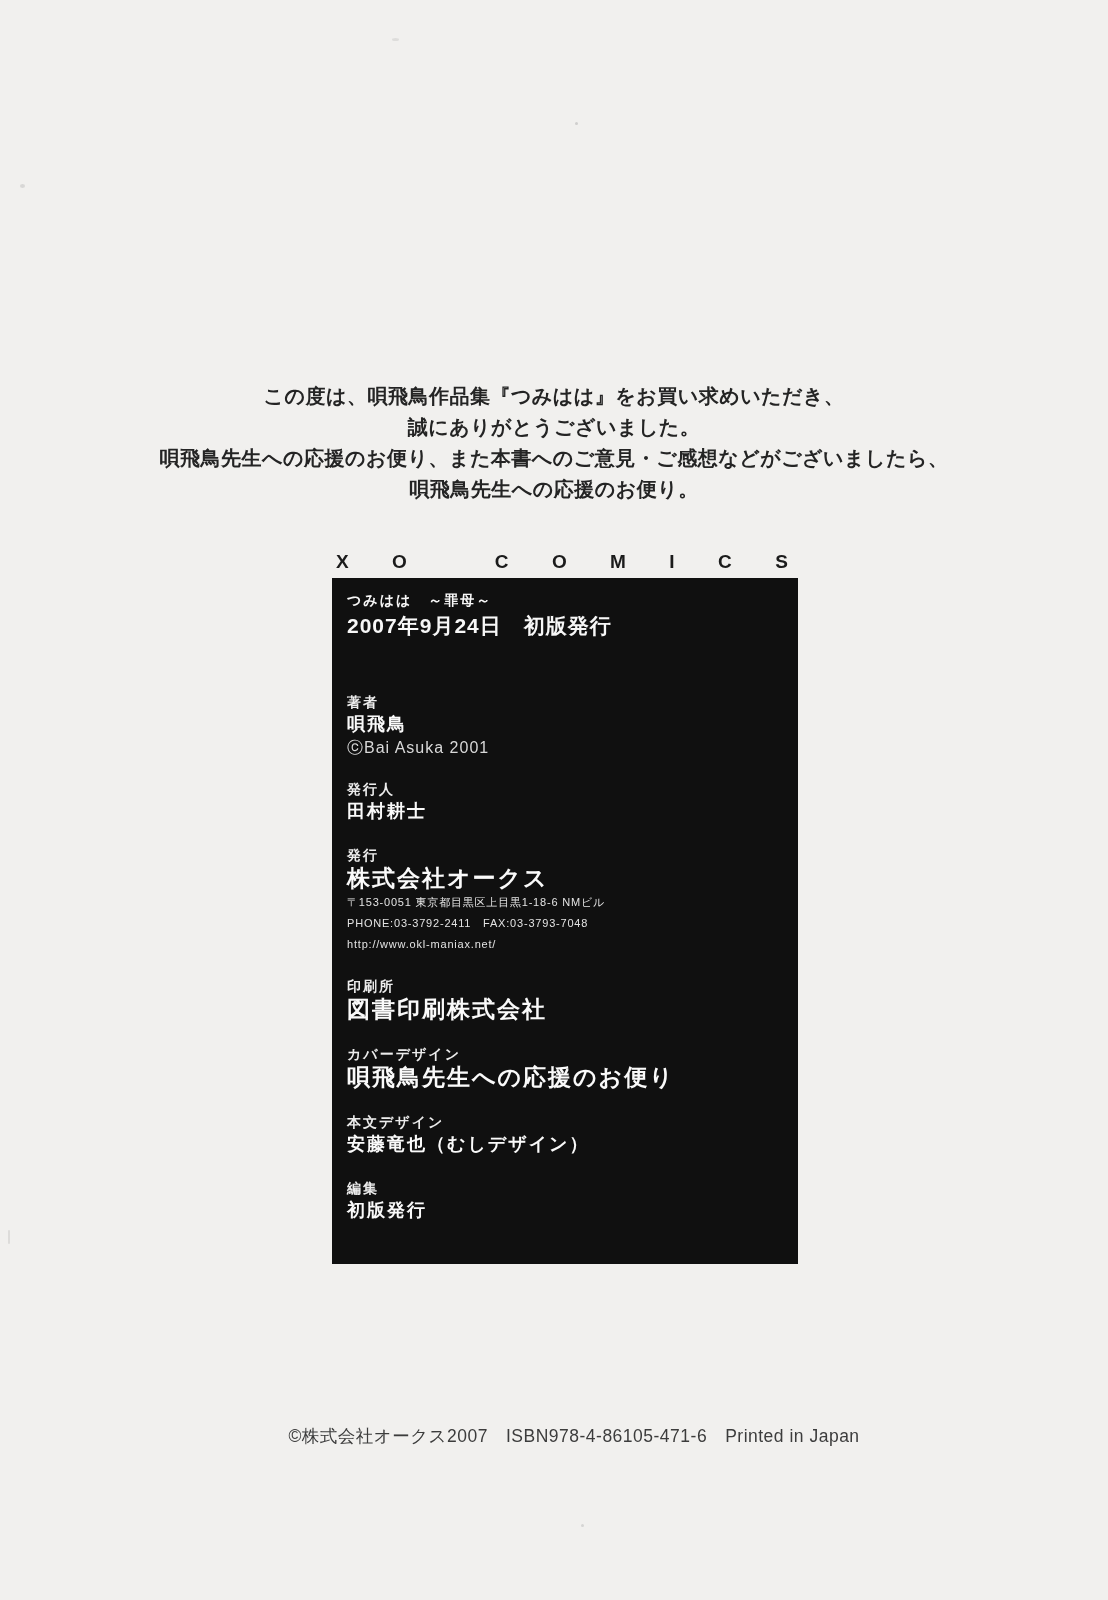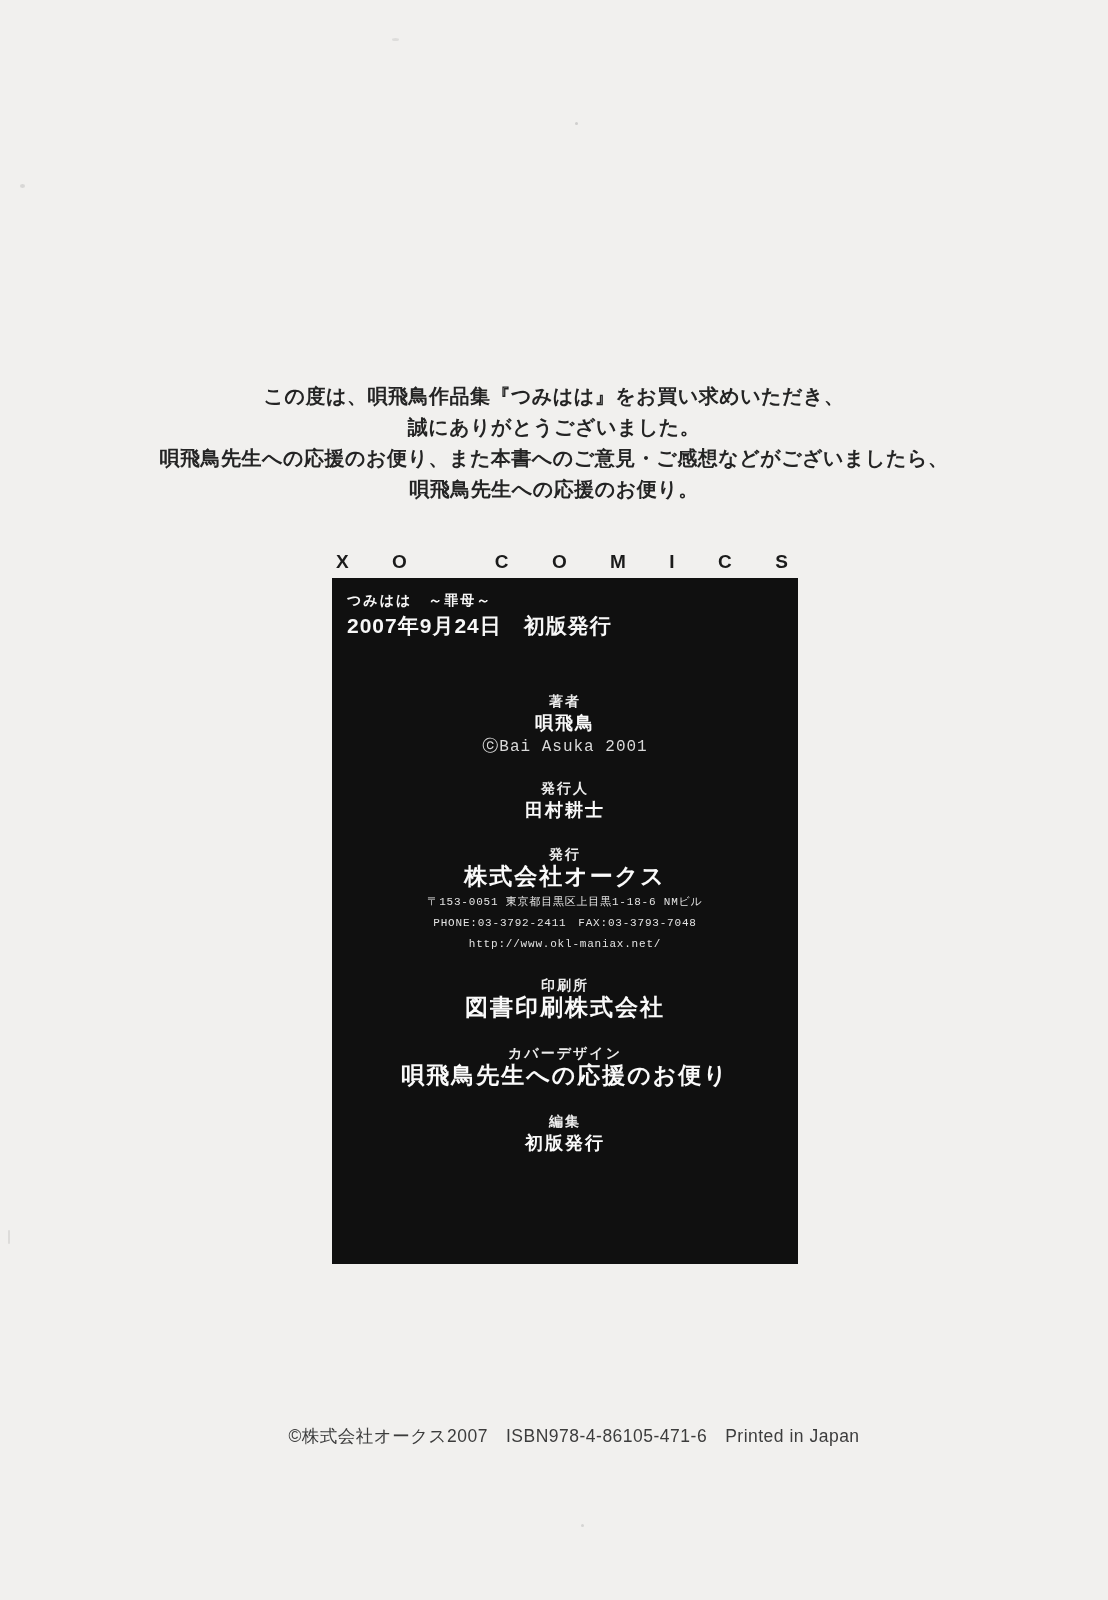--- a/index.html
+++ b/index.html
@@ -25,21 +25,21 @@
   }
   .brand .sp{width:1px;}
   
   .box{
     position:absolute;left:332px;top:578px;width:466px;height:686px;
     background:#101010;color:#f2f2f2;
     box-sizing:border-box;padding:10px 15px;
   }
   .box-title{font-size:14px;font-weight:700;line-height:25px;letter-spacing:2px;color:#f7f7f7;}
   .box-edition{font-size:21px;font-weight:700;line-height:25px;letter-spacing:1px;color:#f7f7f7;}
-  .sections{margin-top:56px;text-align:center;font-family:Liberation Mono, monospace;}
+  .sections{margin-top:56px;text-align:left;}
   .sec{margin-top:24px;}
   .sec:first-child{margin-top:0;}
   .sec-label{font-size:14px;font-weight:600;line-height:16px;letter-spacing:2px;color:#ececec;}
   .sec-value{font-size:18px;font-weight:700;line-height:24px;letter-spacing:2px;margin-top:2px;color:#fafafa;}
   .sec-value.big{font-size:23px;line-height:26px;}
   .sec-note{font-size:16px;line-height:19px;margin-top:2px;letter-spacing:1px;color:#d9d9d9;}
   .sec-addr,.sec-phone,.sec-url{
     font-size:11px;line-height:19px;margin-top:2px;
     letter-spacing:.8px;color:#e3e3e3;white-space:pre;
   }
@@ -117,20 +117,24 @@
       <div class="sec">
         <div class="sec-label">印刷所</div>
         <div class="sec-value big">図書印刷株式会社</div>
       </div>
 
       <div class="sec">
         <div class="sec-label">カバーデザイン</div>
         <div class="sec-value big">唄飛鳥先生への応援のお便り</div>
       </div>
 
+      <div class="sec">
+        <div class="sec-label">本文デザイン</div>
+        <div class="sec-value">安藤竜也（むしデザイン）</div>
+      </div>
 
       <div class="sec">
         <div class="sec-label">編集</div>
         <div class="sec-value">初版発行</div>
       </div>
 
     </div>
   </div>
 
 

